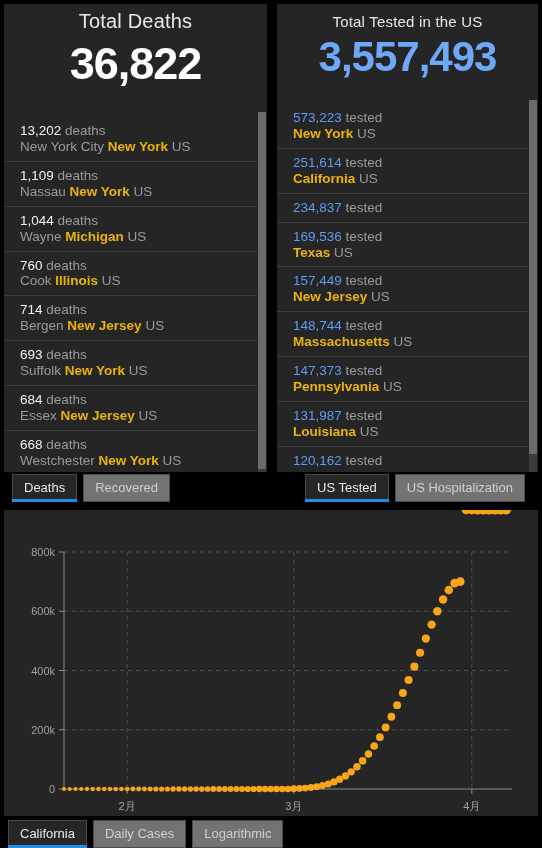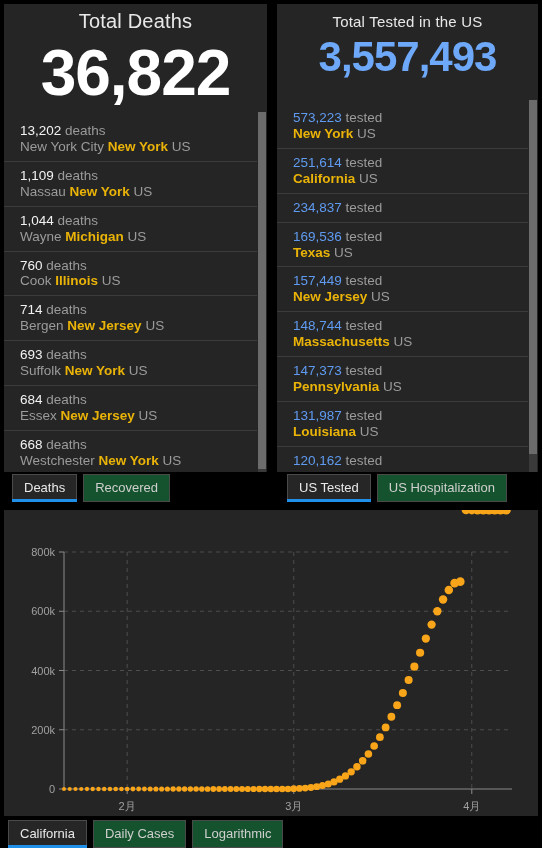--- a/index.html
+++ b/index.html
@@ -31,21 +31,21 @@
   #tested-panel .panel-title { font-size: 15px; padding-top: 9px; }
 
   .big-number {
     text-align: center;
     font-weight: bold;
     line-height: 1;
     white-space: nowrap;
   }
   #deaths-big {
     color: #ffffff;
-    font-size: 64px;
+    font-size: 45px;
     margin-top: 8px;
     letter-spacing: -1px;
   }
   #tested-big {
     color: #6ea8f8;
     font-size: 42px;
     margin-top: 6px;
     letter-spacing: -1px;
   }
 
@@ -85,26 +85,26 @@
     position: absolute;
     left: 0; width: 8px;
     background: #6b6b6b;
   }
   #deaths-sbar { right: 1px; top: 108px; bottom: 0; }
   #tested-sbar { right: 1px; top: 96px; bottom: 0; }
 
   
   .tabbar { position: absolute; display: flex; align-items: flex-end; }
   #deaths-tabs { left: 12px; top: 474px; }
-  #tested-tabs { left: 287px; top: 474px; }
+  #tested-tabs { left: 305px; top: 474px; }
   #bottom-tabs  { left: 8px;  top: 820px; }
 
   .tab {
     position: relative;
-    background: #14532d;
+    background: #737373;
     border: 1px solid #4a4a4a;
     color: #cfcfcf;
     font-size: 13px;
     padding: 5px 11px 6px 11px;
     margin-right: 6px;
     white-space: nowrap;
     cursor: pointer;
   }
   .tab.active {
     background: #262626;

